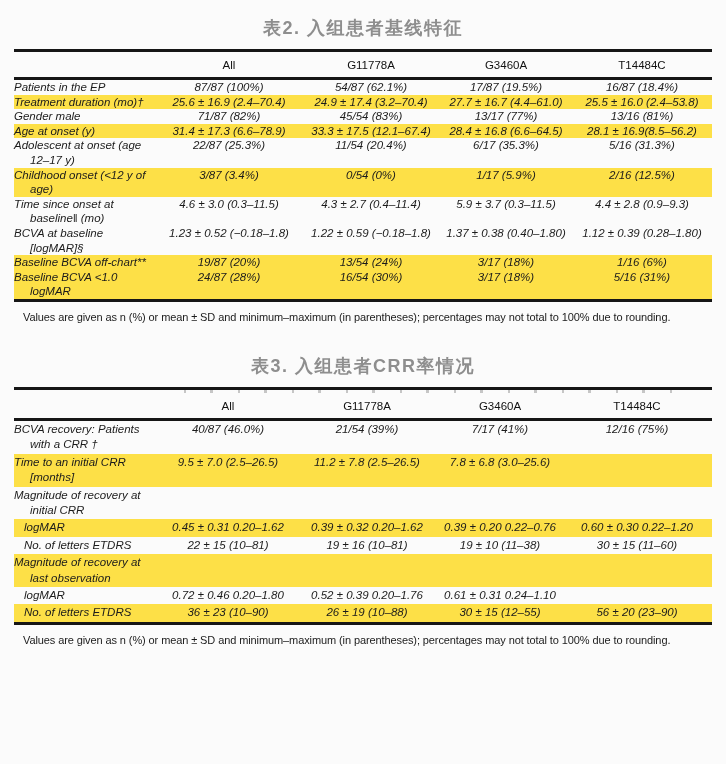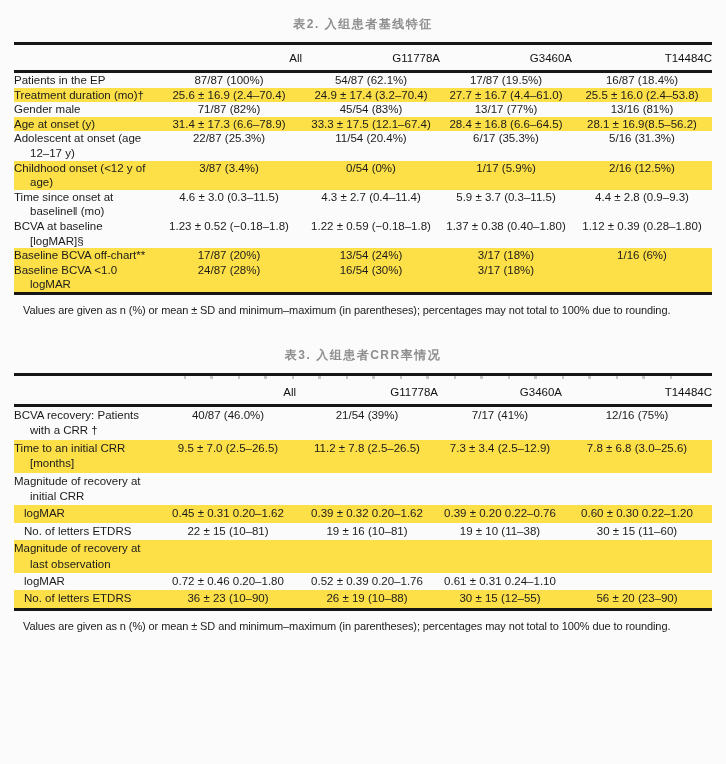--- a/index.html
+++ b/index.html
@@ -6,43 +6,43 @@
   html, body { background: #fbfbfb; }
   body {
     width: 726px; height: 764px;
     font-family: "Liberation Sans", sans-serif;
     color: #1b1b1b;
     overflow: hidden;
   }
   .page { padding: 16px 14px 0 14px; }
 
   .tbl-title {
-    font-size: 12px;
+    font-size: 18px;
     font-weight: bold;
     color: #8e8e8e;
     text-align: center;
     letter-spacing: 1.5px;
     margin-bottom: 9px;
   }
   .rule { height: 3px; background: #161616; }
   .artifact {
     height: 3px;
     margin: 0 40px 0 170px;
     background: repeating-linear-gradient(90deg,
       #9a9a9a 0 2px, transparent 2px 26px,
       #9a9a9a 26px 29px, transparent 29px 54px);
     opacity: .55;
   }
 
   .hdr-row { display: grid; align-items: center; padding: 7px 0 6px 0; }
   .t2 .hdr-row, .t2 .data-row { grid-template-columns: 142px 146px 138px 132px 140px; }
   .t3 .hdr-row, .t3 .data-row { grid-template-columns: 146px 136px 142px 124px 150px; }
-  .hdr-cell { text-align: right; font-size: 11.5px; color: #111; }
-
-  .data-row { display: grid; font-size: 11.5px; }
+  .hdr-cell { text-align: center; font-size: 11.5px; color: #111; }
+
+  .data-row { display: grid; font-size: 11.5px; font-style: italic; }
   .t2 .data-row { line-height: 14.6px; }
   .t3 .data-row { line-height: 15.4px; padding: 1px 0; }
   .data-row.shaded { background: #fde047; }
 
   .lbl-cell { padding-left: 16px; text-indent: -16px; padding-right: 2px; }
   .data-row.indent .lbl-cell { padding-left: 26px; }
   .val-cell { text-align: center; white-space: nowrap; }
 
   .footnote {
     font-size: 11px;
@@ -120,30 +120,31 @@
         </div>
         <div class="data-row">
           <div class="lbl-cell">BCVA at baseline [logMAR]§</div>
           <div class="val-cell">1.23 ± 0.52 (−0.18–1.8)</div>
           <div class="val-cell">1.22 ± 0.59 (−0.18–1.8)</div>
           <div class="val-cell">1.37 ± 0.38 (0.40–1.80)</div>
           <div class="val-cell">1.12 ± 0.39 (0.28–1.80)</div>
         </div>
         <div class="data-row shaded">
           <div class="lbl-cell">Baseline BCVA off-chart**</div>
-          <div class="val-cell">17/87 (20%)</div>
+          <div class="val-cell">19/87 (20%)</div>
           <div class="val-cell">13/54 (24%)</div>
           <div class="val-cell">3/17 (18%)</div>
           <div class="val-cell">1/16 (6%)</div>
         </div>
         <div class="data-row shaded">
           <div class="lbl-cell">Baseline BCVA &lt;1.0 logMAR</div>
           <div class="val-cell">24/87 (28%)</div>
           <div class="val-cell">16/54 (30%)</div>
           <div class="val-cell">3/17 (18%)</div>
+          <div class="val-cell">5/16 (31%)</div>
         </div>
       </div>
     <div class="rule"></div>
     <p class="footnote">Values are given as n (%) or mean ± SD and minimum–maximum (in parentheses); percentages may not total to 100% due to rounding.</p>
   </section>
 
   <section class="t3 t3-section">
     <div class="tbl-title">表3. 入组患者CRR率情况</div>
     <div class="rule"></div>
     <div class="artifact"></div>
@@ -160,21 +161,20 @@
           <div class="lbl-cell">BCVA recovery: Patients with a CRR †</div>
           <div class="val-cell">40/87 (46.0%)</div>
           <div class="val-cell">21/54 (39%)</div>
           <div class="val-cell">7/17 (41%)</div>
           <div class="val-cell">12/16 (75%)</div>
         </div>
         <div class="data-row shaded">
           <div class="lbl-cell">Time to an initial CRR [months]</div>
           <div class="val-cell">9.5 ± 7.0 (2.5–26.5)</div>
           <div class="val-cell">11.2 ± 7.8 (2.5–26.5)</div>
-          <div class="val-cell">7.3 ± 3.4 (2.5–12.9)</div>
           <div class="val-cell">7.8 ± 6.8 (3.0–25.6)</div>
         </div>
         <div class="data-row">
           <div class="lbl-cell">Magnitude of recovery at initial CRR</div>
           <div class="val-cell"></div>
           <div class="val-cell"></div>
           <div class="val-cell"></div>
           <div class="val-cell"></div>
         </div>
         <div class="data-row shaded indent">

